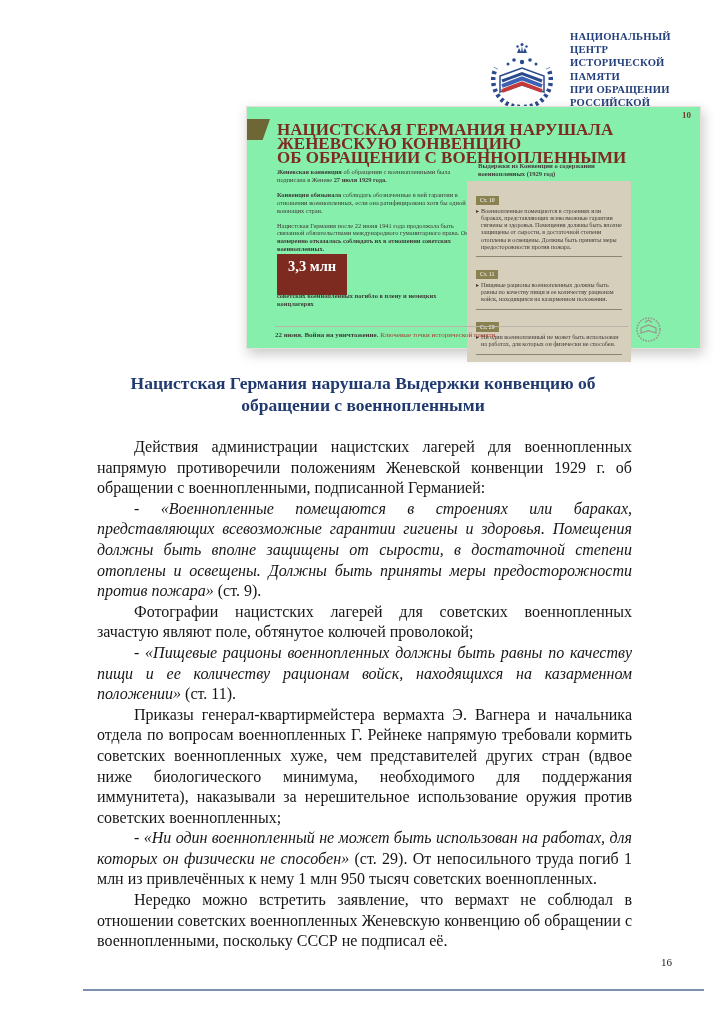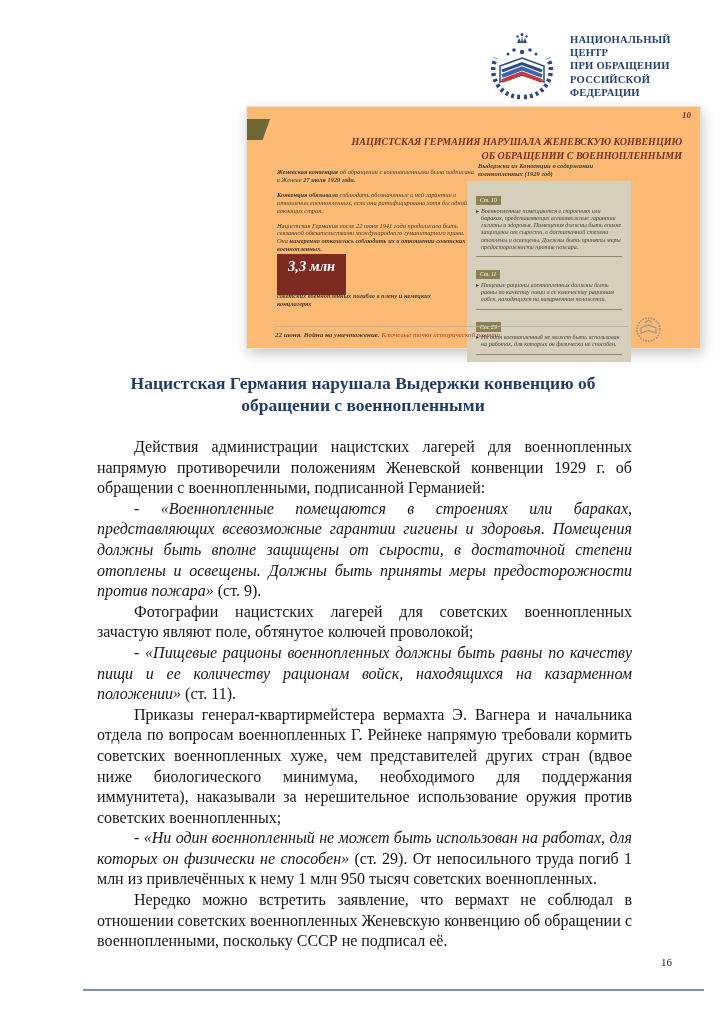--- a/index.html
+++ b/index.html
@@ -8,29 +8,28 @@
     margin:0 auto;overflow:hidden;
     font-family:"Liberation Serif","DejaVu Serif",serif;
   }
   
   .header-logo{position:absolute;left:486px;top:30px;width:220px;display:flex;align-items:center;gap:12px;}
   .emblem{width:72px;height:72px;flex:0 0 auto;}
   .org-name{color:#24407c;font-weight:bold;font-size:10.6px;line-height:13.2px;letter-spacing:.2px;}
   
   .slide{
     position:absolute;left:246px;top:106px;width:455px;height:243px;
-    background:#fdba74;border:1px solid #e3e0da;box-sizing:border-box;
+    background:#86efac;border:1px solid #e3e0da;box-sizing:border-box;
     box-shadow:2px 5px 12px rgba(0,0,0,.22);
-    font-style:italic;
   }
   .slide-num{position:absolute;right:9px;top:3px;font-size:9px;font-weight:bold;color:#7a3a2c;}
   .slide-corner{position:absolute;left:0;top:12px;width:23px;height:21px;background:#6e6635;
     clip-path:polygon(0 0,100% 0,68% 100%,0 100%);}
-  .slide-title{position:absolute;left:30px;top:28px;width:405px;color:#7d2b20;font-weight:bold;
-    font-size:10px;line-height:13.8px;text-align:right;}
+  .slide-title{position:absolute;left:30px;top:16px;width:405px;color:#7d2b20;font-weight:bold;
+    font-size:17px;line-height:13.8px;}
   .slide-left{position:absolute;left:30px;top:61px;width:198px;color:#3c3b35;
     font-size:6.4px;line-height:7.9px;}
   .slide-left p{margin:0 0 7px 0;}
   .slide-left .b{font-weight:bold;}
   .stat-box{position:absolute;left:30px;top:147px;background:#7d2b20;color:#ffffff;
     font-size:14.5px;font-weight:bold;padding:4px 11px 20px;}
   .stat-caption{position:absolute;left:30px;top:185px;width:160px;color:#3c3b35;
     font-size:6.4px;line-height:7.9px;font-weight:bold;}
   .excerpt-head{position:absolute;left:231px;top:55px;width:158px;color:#3c3b35;
     font-size:6.6px;line-height:8px;font-weight:bold;}
@@ -80,20 +79,21 @@
         <circle cx="22" cy="24" r="1.5"></circle>
           <circle cx="50" cy="24" r="1.5"></circle>
         <path d="M31 13 L33 8 L35 12 L36 6 L37 12 L39 8 L41 13 Z"></path>
         <circle cx="36" cy="4.5" r="1.5"></circle>
           <circle cx="31.5" cy="6.5" r="1.2"></circle>
           <circle cx="40.5" cy="6.5" r="1.2"></circle>
       </g>
     </svg>
     <div class="org-name">
         <div>НАЦИОНАЛЬНЫЙ ЦЕНТР</div>
+        <div>ИСТОРИЧЕСКОЙ ПАМЯТИ</div>
         <div>ПРИ ОБРАЩЕНИИ</div>
         <div>РОССИЙСКОЙ ФЕДЕРАЦИИ</div>
       </div>
   </div>
 
   <div class="slide">
     <div class="slide-num">10</div>
     <div class="slide-corner"></div>
     <div class="slide-title">
         <div>НАЦИСТСКАЯ ГЕРМАНИЯ НАРУШАЛА ЖЕНЕВСКУЮ КОНВЕНЦИЮ</div>

